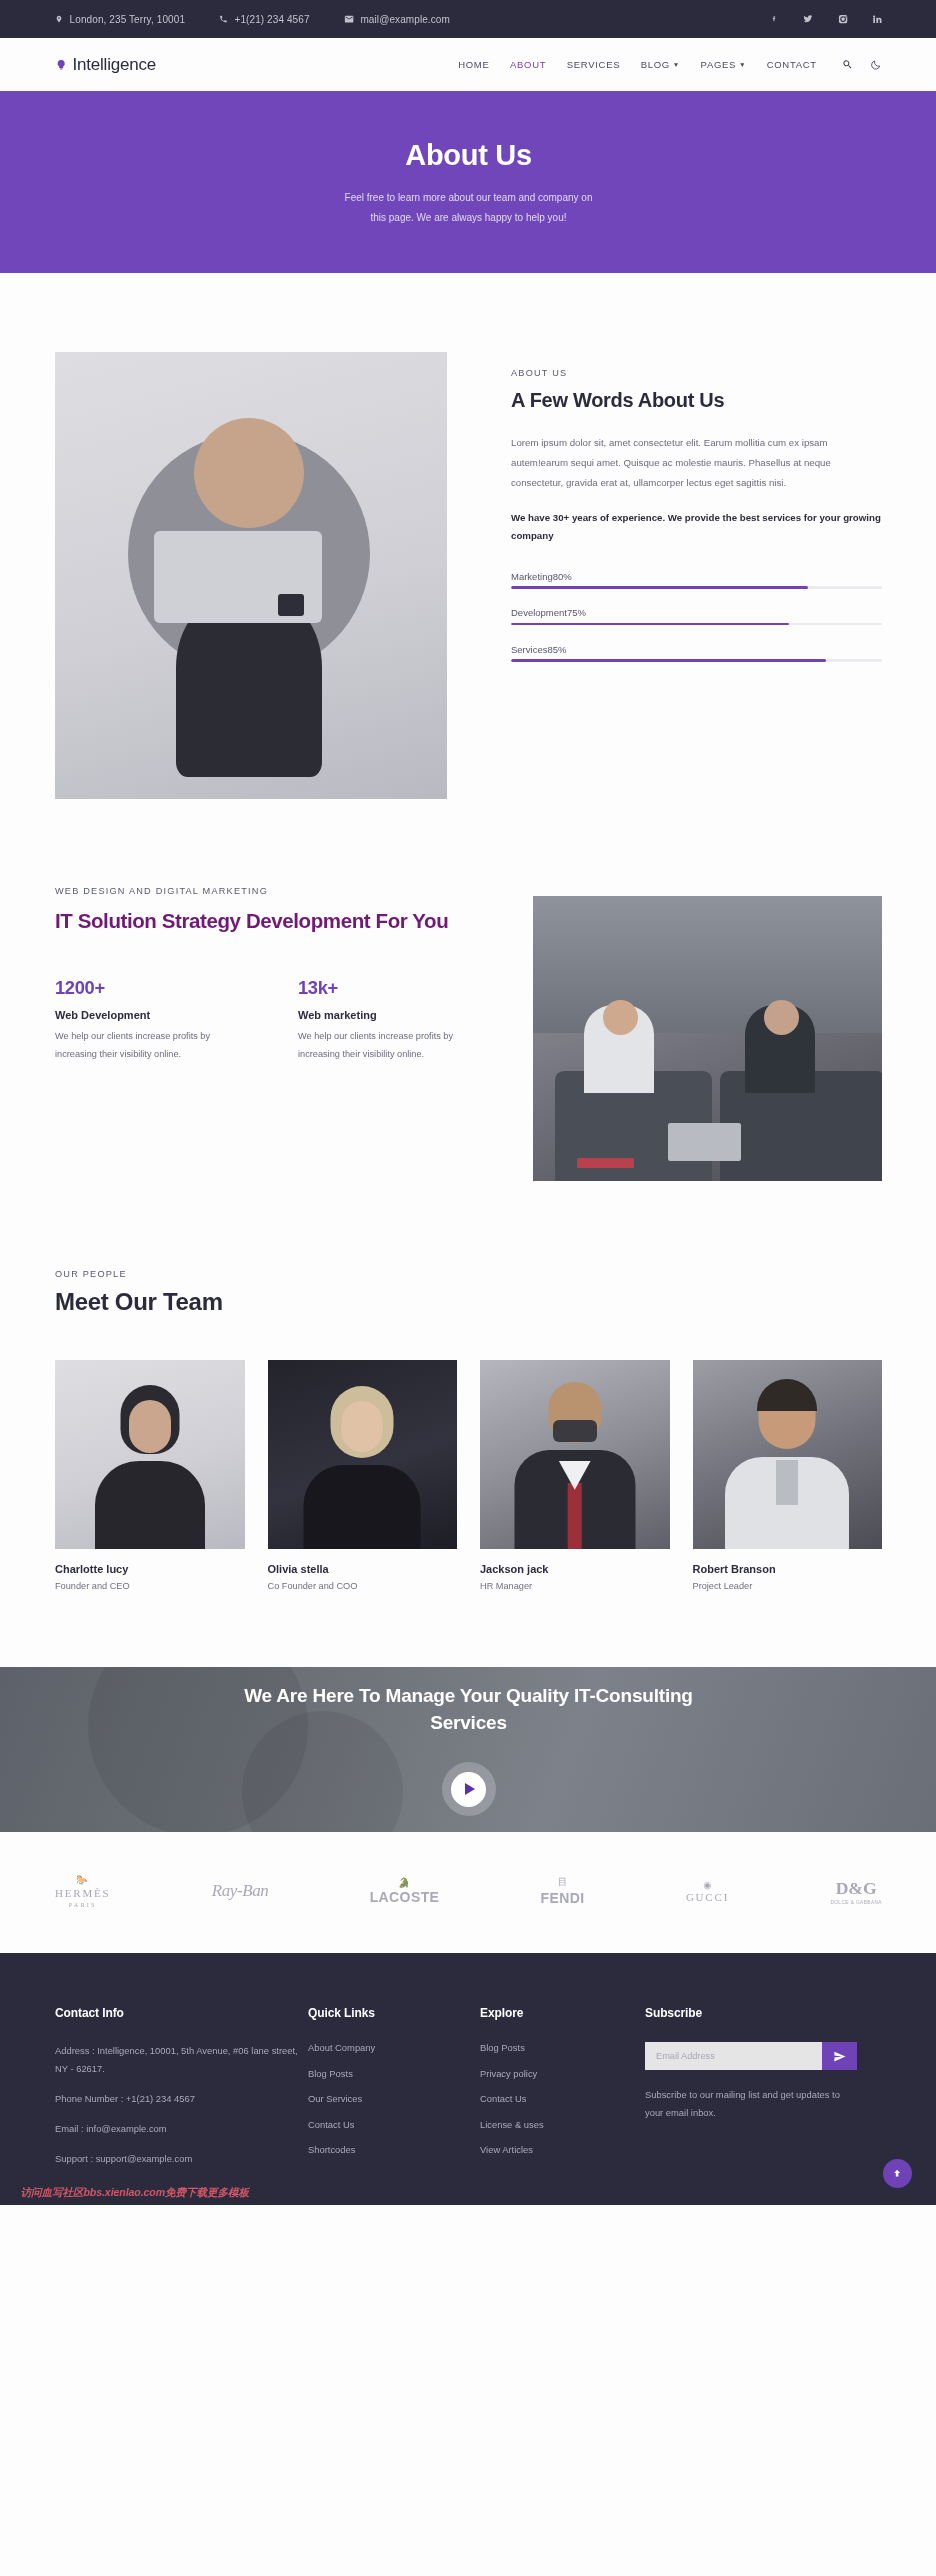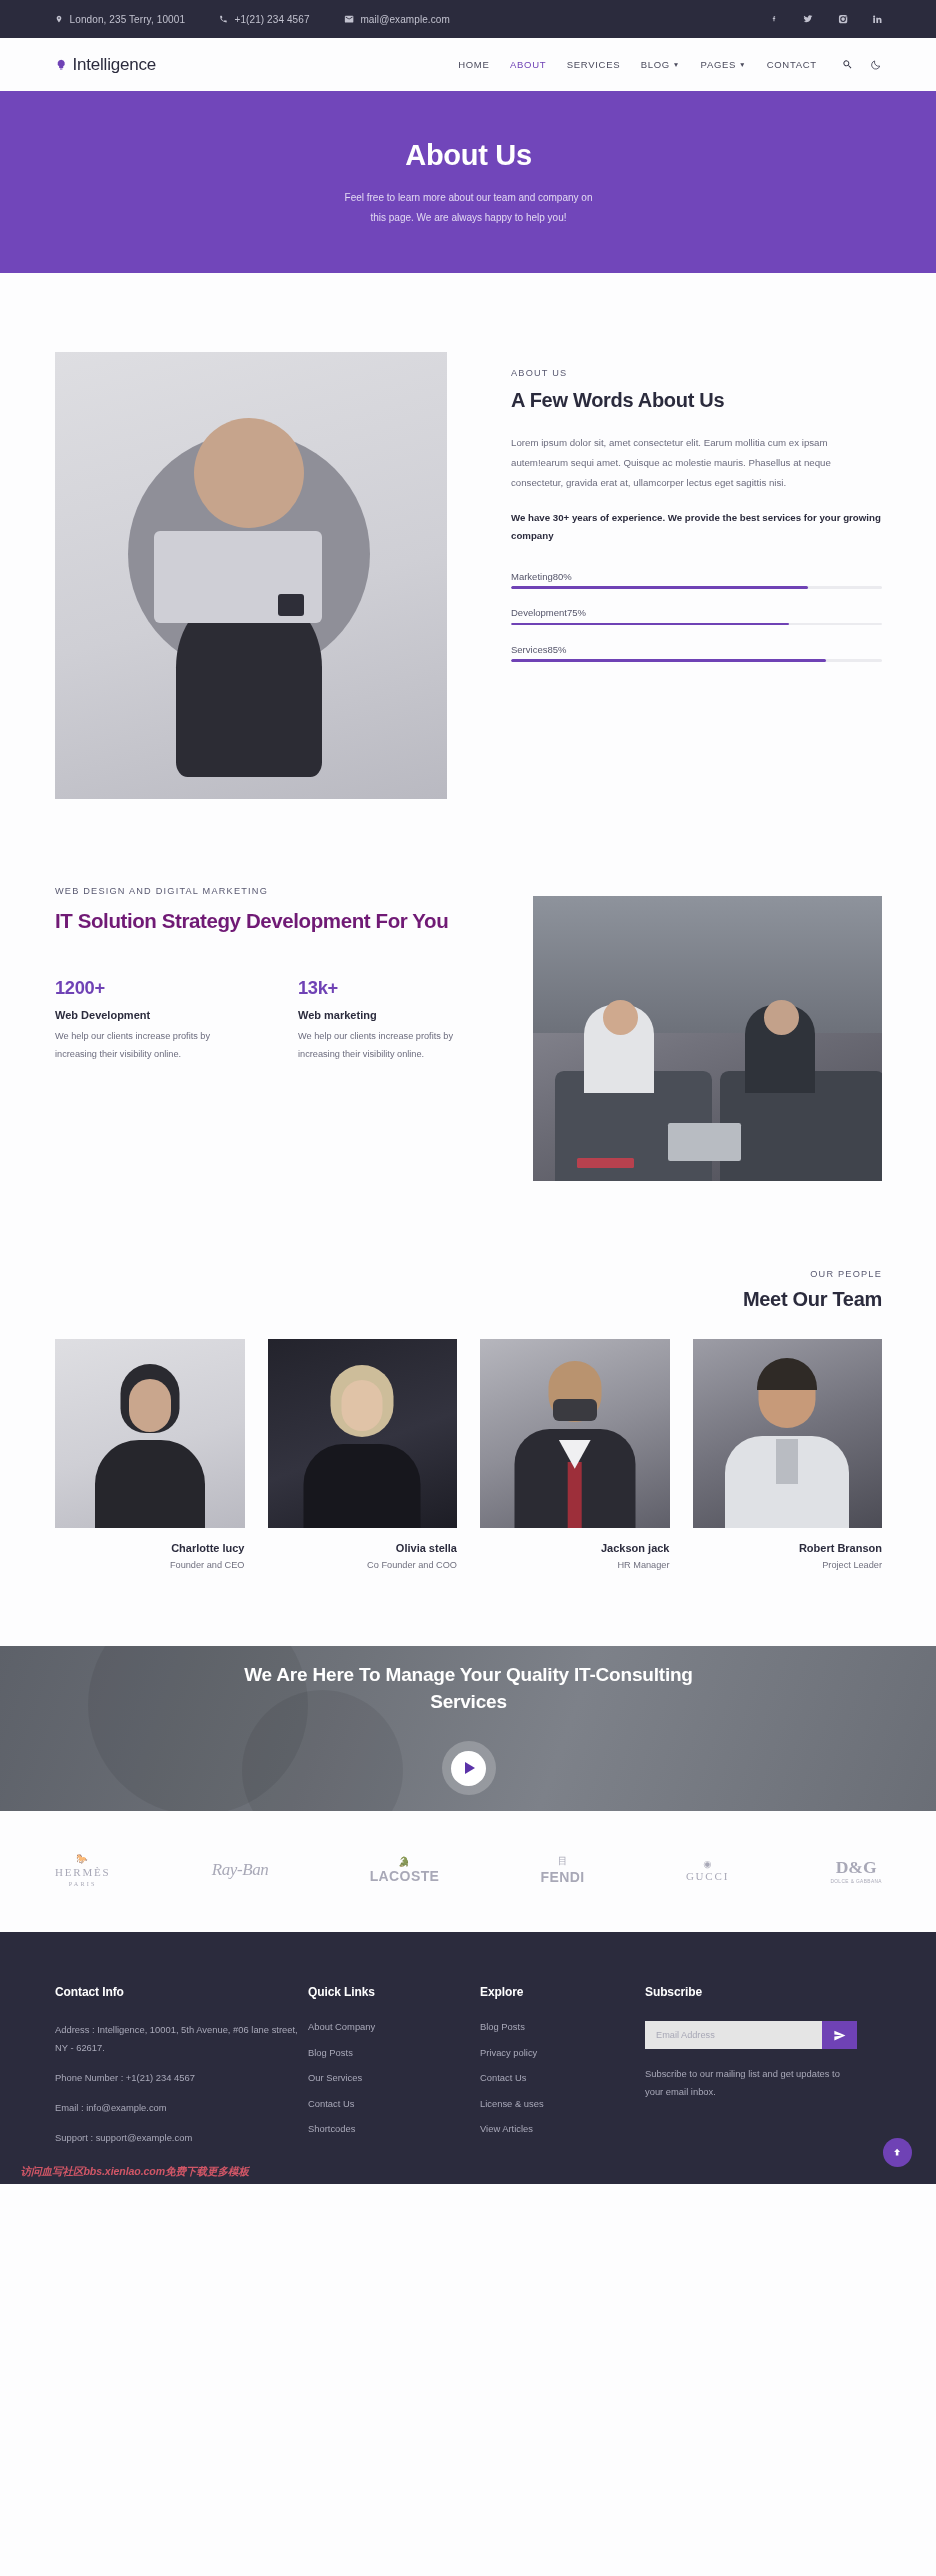--- a/index.html
+++ b/index.html
@@ -84,24 +84,24 @@
   .stat-num { font-size:18.3px; font-weight:bold; color:#6f42b5; letter-spacing:-0.3px;}
   .stat-title { font-size:11px; font-weight:bold; color:#2b2b3d; margin-top:10.2px; }
   .stat-desc { font-size:9.2px; line-height:1.95; color:#6c6c7e; margin-top:6.6px; }
   .itsol-img {
     flex:1; height:285px; margin-left:42px; margin-top:16px;
     background:linear-gradient(150deg,#9ea3ab 0%, #787d87 45%, #555a64 100%);
     position:relative; overflow:hidden;
   }
 
   
-  .team { padding:88px 0 0; text-align:right; }
+  .team { padding:88px 0 0; text-align:left; }
   .team .eyebrow { margin-bottom:8.8px; }
-  .team h2 { font-size:20px; font-weight:bold; color:#2b2b3d; letter-spacing:-0.3px; }
-  .team-grid { display:flex; gap:23px; margin-top:28px; }
+  .team h2 { font-size:24px; font-weight:bold; color:#2b2b3d; letter-spacing:-0.3px; }
+  .team-grid { display:flex; gap:23px; margin-top:44px; }
   .member { flex:1; }
   .member-photo { width:100%; height:189px; overflow:hidden; position:relative; }
   .member-name { font-size:11px; font-weight:bold; color:#2b2b3d; margin-top:14px; }
   .member-role { font-size:9.2px; color:#70707f; margin-top:6.6px; }
 
   
   .cta {
     margin-top:76px; height:165px;
     background:linear-gradient(110deg,#5d6169 0%, #6e7279 35%, #7d8189 60%, #6a6e76 100%);
     display:flex; flex-direction:column; align-items:center; justify-content:center;

